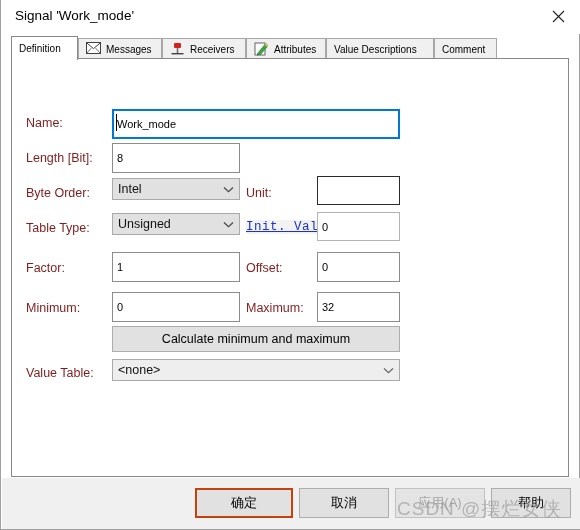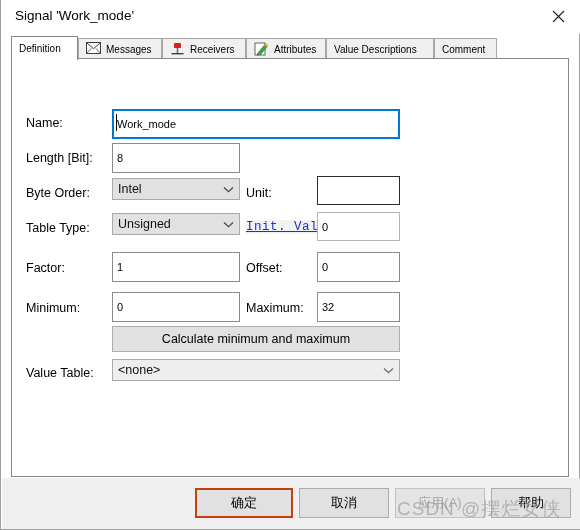--- a/index.html
+++ b/index.html
@@ -89,21 +89,21 @@
     box-sizing: border-box;
     background: #ffffff;
     border: 1px solid #888888;
     z-index: 1;
   }
 
   
   .flabel {
     position: absolute;
     font-size: 12.5px;
-    color: #000000;
+    color: #7f1d1d;
     white-space: nowrap;
   }
   .finput {
     position: absolute;
     box-sizing: border-box;
     background: #ffffff;
     border: 1px solid #b4b4b4;
     font-family: "Liberation Sans", sans-serif;
     font-size: 11px;
     color: #000;

